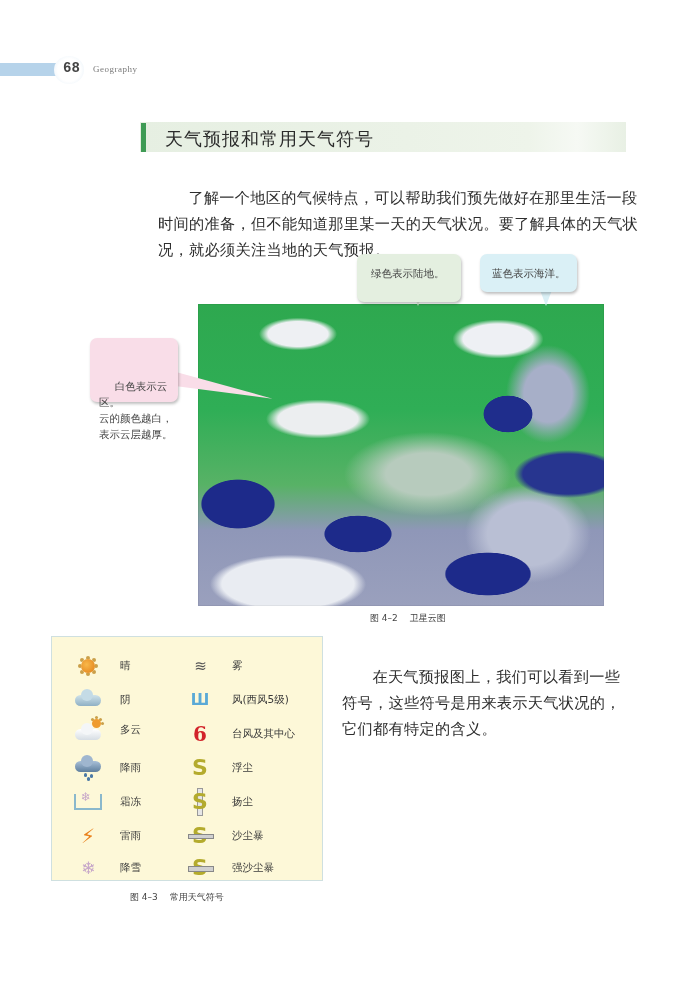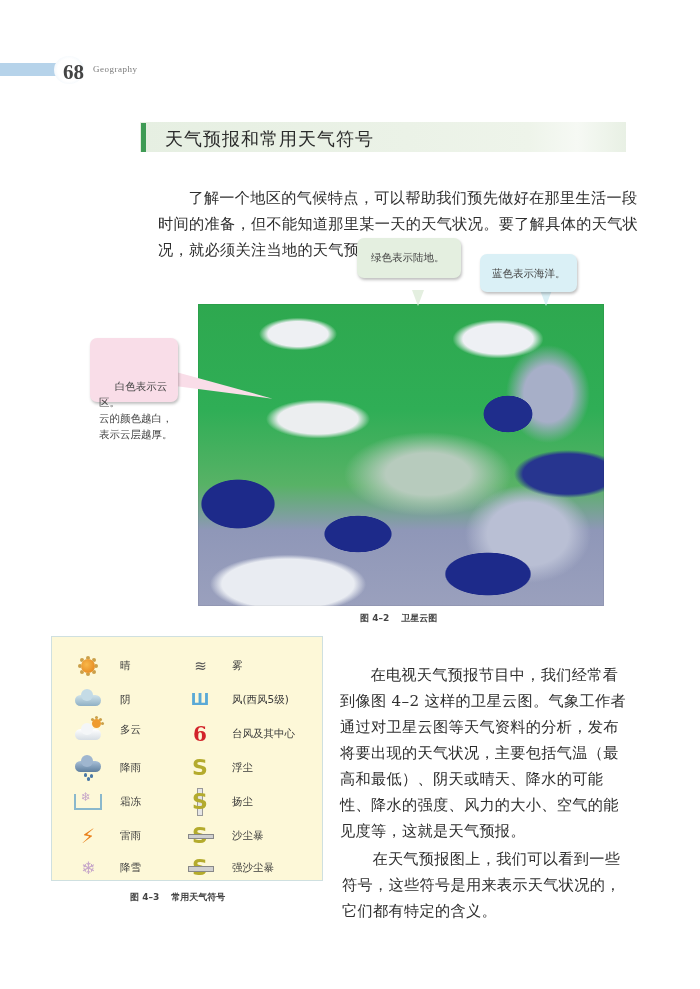--- a/index.html
+++ b/index.html
@@ -6,22 +6,22 @@
   body {
     width: 700px; height: 989px; background: #ffffff; position: relative; overflow: hidden;
     font-family: "DejaVu Serif", "Liberation Serif", serif; color: #2a2a2a;
   }
   .abs { position: absolute; }
 
   
   .header-bar { left: 0; top: 63px; width: 56px; height: 13px; background: #b6d3ea; }
   .page-num-circle { left: 54px; top: 56px; width: 30px; height: 28px; border-radius: 50%;
     background: radial-gradient(circle, #ffffff 55%, #e3eef7 100%); }
-  .page-num { left: 63px; top: 60px; font-family: Liberation Serif, serif; font-weight: bold;
-    font-size: 21px; color: #444; }
+  .page-num { left: 63px; top: 60px; font-family: Liberation Mono, monospace; font-weight: bold;
+    font-size: 14px; color: #444; }
   .subject { left: 93px; top: 64px; font-family: "Liberation Serif", serif; font-size: 9px;
     color: #7a7a7a; letter-spacing: 0.5px; }
 
   
   .title-band { left: 140px; top: 122px; width: 486px; height: 30px;
     background: linear-gradient(90deg, #e6efe2 0%, #ebf2e7 55%, #eef4ea 80%, #f6f9f4 90%, #e8f0e4 100%); }
   .title-accent { left: 141px; top: 123px; width: 5px; height: 29px; background: #3f9b55; }
   .title-text { left: 165px; top: 127px; font-family: "DejaVu Sans", sans-serif; font-size: 18px;
     color: #2b2b2b; letter-spacing: 1px; }
 
@@ -46,37 +46,37 @@
       radial-gradient(ellipse 120px 60px at 230px 170px, #b7cbbd 35%, transparent 70%),
       radial-gradient(ellipse 60px 70px at 350px 90px, #a7afc8 40%, transparent 70%),
       linear-gradient(180deg, #2ea84f 0%, #2fae56 35%, #58b266 60%, #8f97b8 75%, #9aa0bd 100%);
   }
   .sat-border { left: 198px; top: 304px; width: 406px; height: 302px; box-sizing: border-box;
     border: 1px solid rgba(0,0,0,0.05); }
 
   
   .callout { border-radius: 7px; font-family: "DejaVu Serif", serif; font-size: 10.5px;
     color: #444; box-shadow: 1px 2px 3px rgba(0,0,0,0.25); line-height: 16px; }
-  .callout-green { left: 357px; top: 238px; width: 104px; height: 40px; background: #e4efe0; }
+  .callout-green { left: 357px; top: 254px; width: 104px; height: 48px; background: #e4efe0; }
   .callout-blue { left: 480px; top: 254px; width: 97px; height: 38px; background: #daf0f6; }
   .callout-pink { left: 90px; top: 338px; width: 88px; height: 64px; background: #f9dde8; }
   .callout-text-1 { position: absolute; left: 14px; top: 11px; }
   .callout-text-2 { position: absolute; left: 12px; top: 11px; }
   .callout-lines { position: absolute; left: 9px; top: 8px; width: 76px; margin-top: 32px; }
   .tail-green { left: 412px; top: 290px; width: 0; height: 0;
     border-left: 6px solid transparent; border-right: 6px solid transparent; border-top: 16px solid #e4efe0; }
   .tail-blue { left: 540px; top: 290px; width: 0; height: 0;
     border-left: 6px solid transparent; border-right: 6px solid transparent; border-top: 16px solid #daf0f6; }
   .tail-pink { left: 176px; top: 372px; width: 0; height: 0;
     border-top: 6px solid transparent; border-bottom: 8px solid transparent;
     border-left: 100px solid #f9dde8; transform: rotate(12deg); transform-origin: 0 0; }
 
   .fig-caption { font-family: "DejaVu Sans", sans-serif; font-size: 9px; color: #444; }
-  .fig2 { left: 360px; top: 612px; font-weight: bold; }
-  .fig3 { left: 130px; top: 891px; font-weight: bold; }
+  .fig2 { left: 370px; top: 612px; }
+  .fig3 { left: 130px; top: 891px; }
   .fig-title { margin-left: 12px; }
 
   
   .legend { left: 51px; top: 636px; width: 272px; height: 245px; background: #fdf8d8;
     border: 1px solid #cfe0e0; box-sizing: border-box; }
   .leg-row { position: absolute; height: 34px; display: flex; align-items: center; }
   .leg-icon { width: 28px; height: 24px; display: flex; align-items: center; justify-content: center; position: relative; }
   .leg-label { font-family: "DejaVu Sans", sans-serif; font-size: 10.5px; color: #3a3a3a; margin-left: 18px; }
 
   
@@ -237,15 +237,14 @@
       </div>
     <span class="leg-label">强沙尘暴</span>
   </div>
 </div>
 
 <div class="abs fig-caption fig3">
   <span>图 4–3</span><span class="fig-title">常用天气符号</span>
 </div>
 
 <div class="abs para body2">
-  <p class="indent" style="margin:0">在电视天气预报节目中，我们经常看到像图 4–2 这样的卫星云图。气象工作者通过对卫星云图等天气资料的分析，发布将要出现的天气状况，主要包括气温（最高和最低）、阴天或晴天、降水的可能性、降水的强度、风力的大小、空气的能见度等，这就是天气预报。</p>
   <p class="indent" style="margin:2px">在天气预报图上，我们可以看到一些符号，这些符号是用来表示天气状况的，它们都有特定的含义。</p>
 </div>
 
 </body></html>

